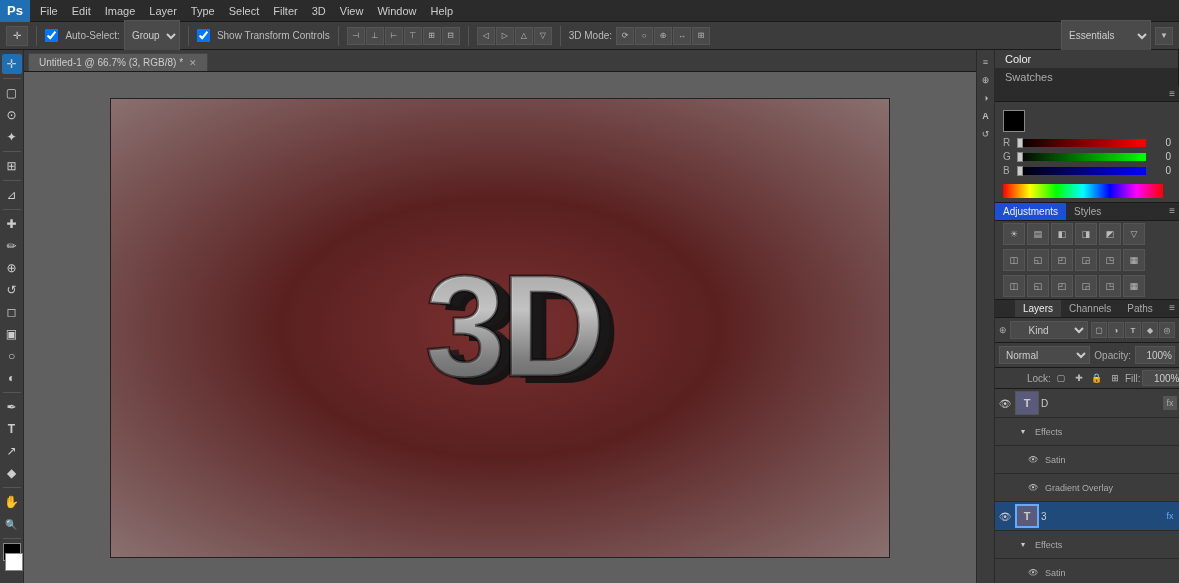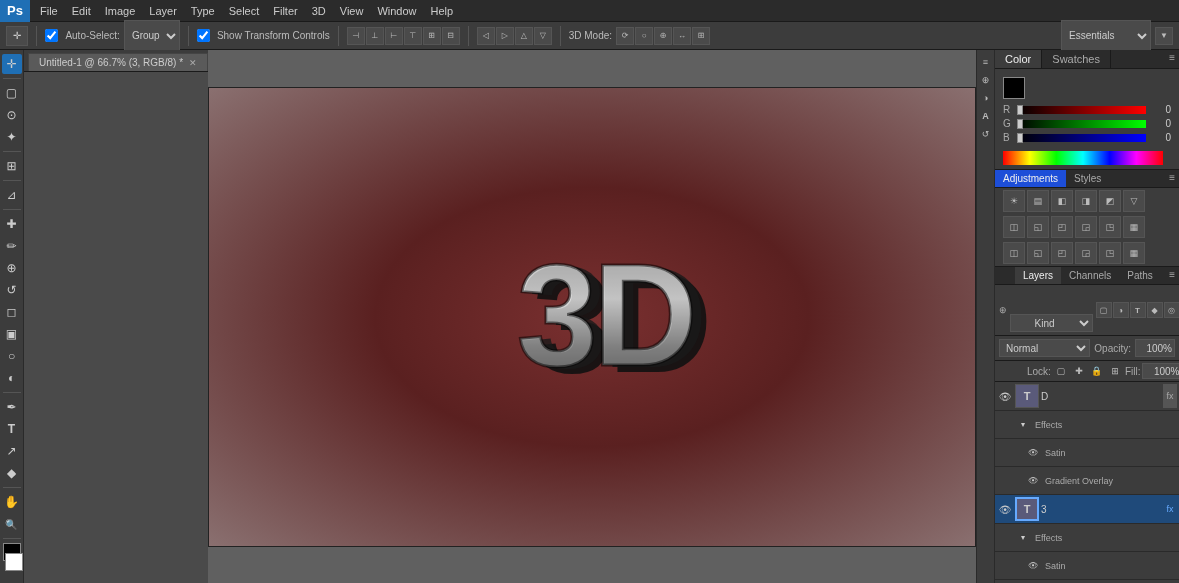--- a/index.html
+++ b/index.html
@@ -24,36 +24,36 @@
     
     #main { display: flex; height: calc(583px - 22px - 28px); }
 
     
     #tools-panel { width: 24px; background: #3c3c3c; border-right: 1px solid #2a2a2a; display: flex; flex-direction: column; align-items: center; padding: 4px 2px; gap: 2px; overflow: hidden; }
     .tool-icon { width: 20px; height: 20px; display: flex; align-items: center; justify-content: center; cursor: pointer; color: #ccc; font-size: 12px; border-radius: 2px; }
     .tool-icon.active { background: #1f6fb5; }
     .tool-sep { width: 18px; height: 1px; background: #555; margin: 2px 0; }
 
     
-    #canvas-area { flex: 1; background: #4a4a4a; display: flex; flex-direction: row; overflow: hidden; }
+    #canvas-area { flex: 1; background: #4a4a4a; display: flex; flex-direction: column; overflow: hidden; }
     #tab-bar { height: 22px; background: #3c3c3c; display: flex; align-items: flex-end; padding-left: 4px; border-bottom: 1px solid #1a1a1a; }
     .doc-tab { padding: 3px 10px; background: #5a5a5a; border: 1px solid #444; border-bottom: none; color: #ccc; font-size: 10px; cursor: pointer; display: flex; align-items: center; gap: 6px; }
     .doc-tab .close-tab { font-size: 9px; color: #aaa; cursor: pointer; }
     #canvas-wrapper { flex: 1; background: #606060; display: flex; align-items: center; justify-content: center; overflow: hidden; }
     #canvas { width: 780px; height: 460px; background: #8a6060; position: relative; overflow: hidden; border: 1px solid #222; }
 
     
     #canvas-bg { position: absolute; inset: 0; background: radial-gradient(ellipse at center, #7a3030 0%, #5a2020 40%, #8a7070 100%); }
 
     
     #right-panel { width: 185px; background: #3c3c3c; border-left: 1px solid #2a2a2a; display: flex; flex-direction: column; }
 
     
     #color-panel { background: #3c3c3c; border-bottom: 1px solid #1a1a1a; }
-    .panel-tabs { display: flex; background: #2b2b2b; border-bottom: 1px solid #1a1a1a; }
+    .panel-tabs { display: flex; background: #2b2b2b; border-bottom: 1px solid #1a1a1a; flex-direction: column; }
     .panel-tab { padding: 3px 10px; font-size: 11px; color: #aaa; cursor: pointer; border-right: 1px solid #1a1a1a; }
     .panel-tab.active { background: #3c3c3c; color: #eee; }
     .color-display { padding: 6px 8px; display: flex; flex-direction: column; gap: 3px; }
     .color-row { display: flex; align-items: center; gap: 4px; }
     .color-letter { width: 12px; font-size: 10px; color: #aaa; }
     .color-slider { flex: 1; height: 8px; border-radius: 0; cursor: pointer; -webkit-appearance: none; appearance: none; }
     .color-slider-r { background: linear-gradient(to right, #000, #f00); }
     .color-slider-g { background: linear-gradient(to right, #000, #0f0); }
     .color-slider-b { background: linear-gradient(to right, #000, #00f); }
     .color-slider::-webkit-slider-thumb { -webkit-appearance: none; width: 6px; height: 10px; background: #ccc; border: 1px solid #888; }
@@ -68,21 +68,21 @@
     .adj-header { padding: 4px 8px; font-size: 10px; color: #ccc; }
     .adj-icons-row { display: flex; flex-wrap: wrap; gap: 2px; padding: 2px 8px; }
     .adj-icon { width: 22px; height: 22px; background: #4a4a4a; border: 1px solid #555; display: flex; align-items: center; justify-content: center; cursor: pointer; font-size: 9px; color: #bbb; }
 
     
     #layers-panel { flex: 1; display: flex; flex-direction: column; overflow: hidden; }
     .layers-tabs { display: flex; background: #2b2b2b; border-bottom: 1px solid #1a1a1a; }
     .layers-tab { padding: 3px 8px; font-size: 10px; color: #aaa; cursor: pointer; }
     .layers-tab.active { background: #3c3c3c; color: #eee; margin-left: 20px; }
     .layers-controls { padding: 3px 4px; display: flex; align-items: center; gap: 3px; border-bottom: 1px solid #1a1a1a; }
-    .layer-filter-select { background: #4a4a4a; border: 1px solid #555; color: #ccc; font-size: 10px; height: 18px; padding: 0 20px; flex: 1; margin-top: 26px; }
+    .layer-filter-select { background: #4a4a4a; border: 1px solid #555; color: #ccc; font-size: 10px; height: 18px; padding: 0 14px; flex: 1; }
     .layer-filter-icons { display: flex; gap: 1px; }
     .lf-icon { width: 16px; height: 16px; background: #4a4a4a; border: 1px solid #555; display: flex; align-items: center; justify-content: center; font-size: 8px; cursor: pointer; color: #bbb; }
     .blend-row { padding: 3px 4px; display: flex; align-items: center; gap: 4px; border-bottom: 1px solid #1a1a1a; }
     .blend-select { background: #4a4a4a; border: 1px solid #555; color: #ccc; font-size: 10px; height: 18px; padding: 0 2px; flex: 1; }
     .opacity-label { font-size: 10px; color: #aaa; }
     .opacity-input { width: 40px; background: #4a4a4a; border: 1px solid #555; color: #ccc; font-size: 10px; height: 18px; text-align: right; padding: 0 2px; }
     .lock-row { padding: 2px 4px; display: flex; align-items: center; gap: 2px; border-bottom: 1px solid #1a1a1a; }
     .lock-label { font-size: 10px; color: #aaa; padding-left: 28px; }
     .lock-icons { display: flex; gap: 2px; }
     .lock-icon { width: 16px; height: 16px; display: flex; align-items: center; justify-content: center; cursor: pointer; font-size: 9px; color: #bbb; }
@@ -92,21 +92,21 @@
     
     .layers-list { flex: 1; overflow-y: auto; background: #3c3c3c; }
     .layer-item { display: flex; align-items: center; padding: 2px 2px; gap: 2px; border-bottom: 1px solid #2a2a2a; cursor: pointer; min-height: 28px; }
     .layer-item.selected { background: #1f4a7a; }
     .layer-vis { width: 16px; height: 16px; display: flex; align-items: center; justify-content: center; cursor: pointer; font-size: 10px; }
     .layer-thumb { width: 24px; height: 24px; border: 1px solid #555; background: #888; display: flex; align-items: center; justify-content: center; font-size: 9px; color: #333; flex-shrink: 0; }
     .layer-thumb.text-thumb { background: #5a5a7a; color: #ccc; font-size: 11px; font-weight: bold; }
     .layer-info { flex: 1; display: flex; flex-direction: column; gap: 1px; min-width: 0; }
     .layer-name { font-size: 10px; color: #ccc; white-space: nowrap; overflow: hidden; text-overflow: ellipsis; }
     .layer-sub { font-size: 9px; color: #aaa; padding-left: 2px; }
-    .fx-badge { width: 14px; height: 24px; background: #555; display: flex; align-items: center; justify-content: center; font-size: 9px; color: #aaa; cursor: pointer; }
+    .fx-badge { width: 14px; height: 14px; background: #555; display: flex; align-items: center; justify-content: center; font-size: 9px; color: #aaa; cursor: pointer; }
     .layer-indent { padding-left: 20px; }
 
     
     #side-icons { width: 18px; background: #3c3c3c; border-left: 1px solid #2a2a2a; display: flex; flex-direction: column; align-items: center; padding: 4px 1px; gap: 2px; }
     .side-icon { width: 16px; height: 16px; display: flex; align-items: center; justify-content: center; cursor: pointer; font-size: 9px; color: #bbb; }
   </style>
 </head>
 <body>
 
 <div id="menubar">

